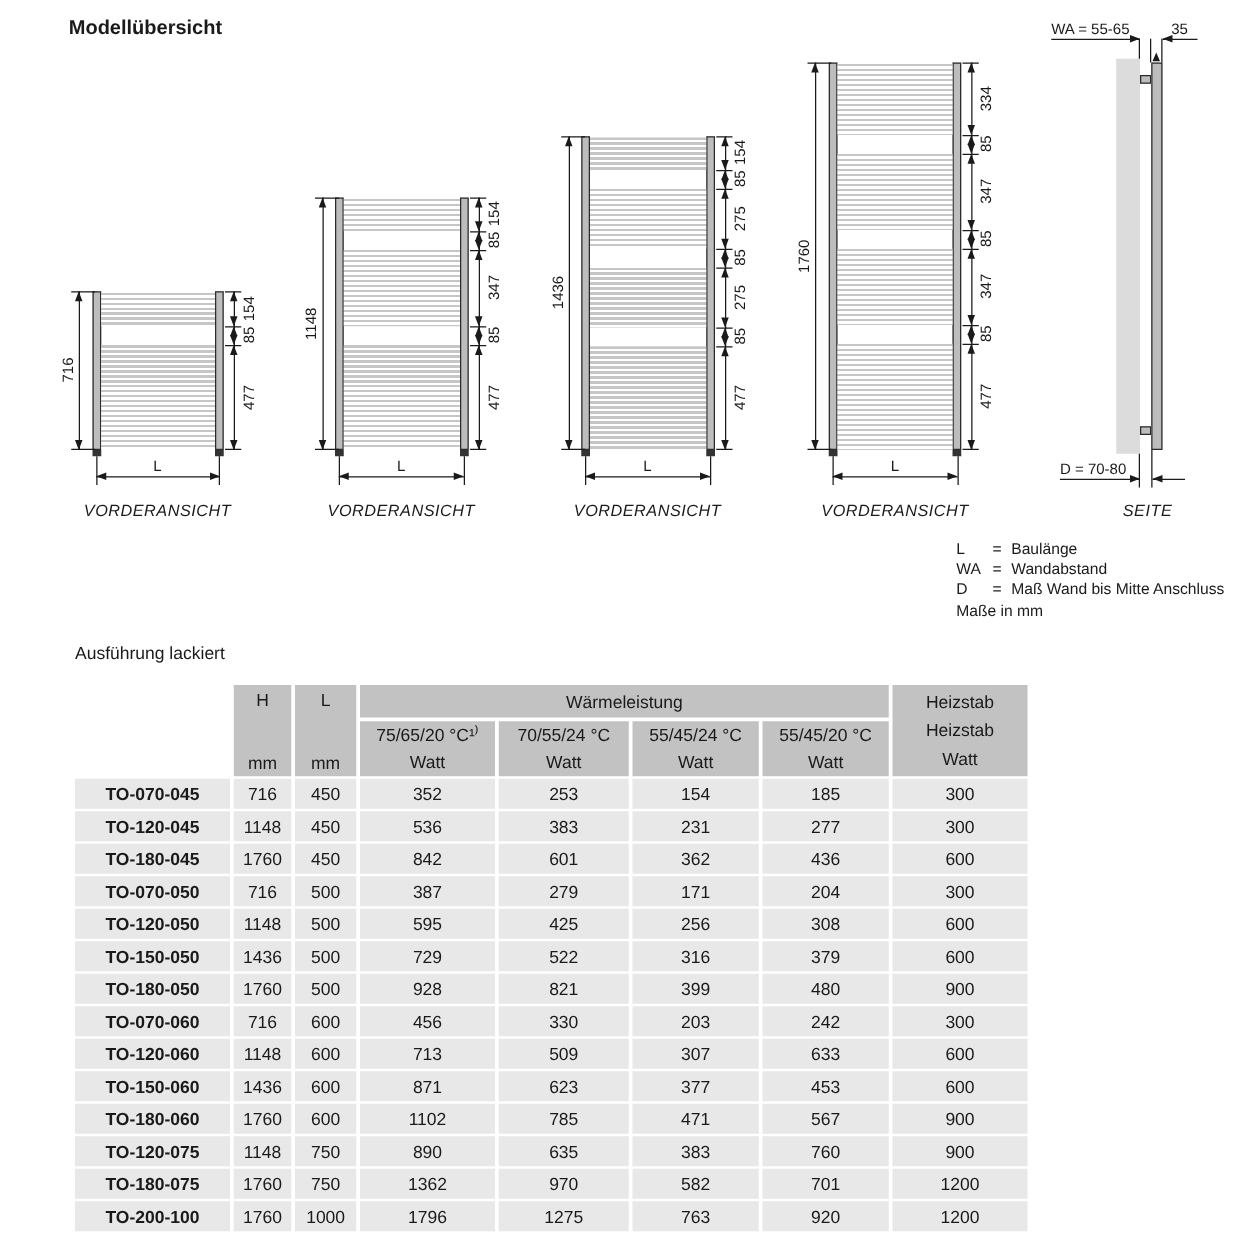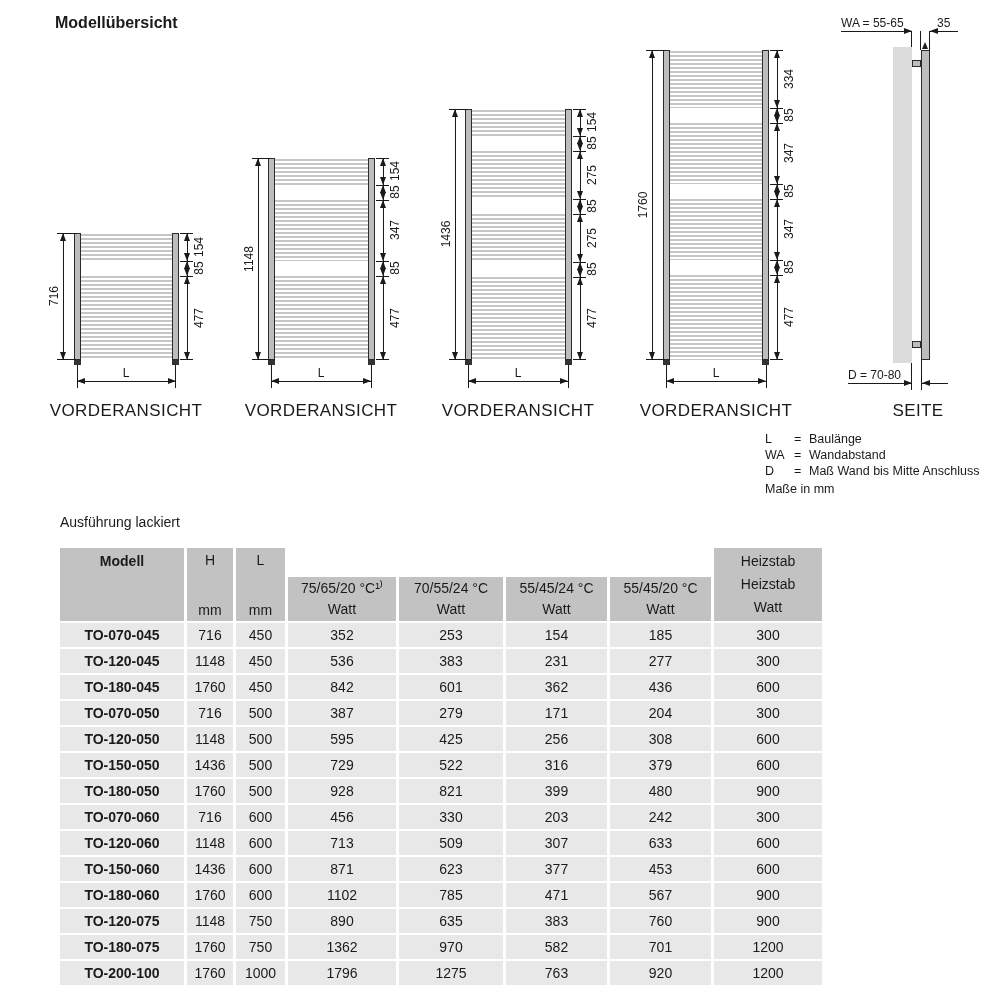--- a/index.html
+++ b/index.html
@@ -12,21 +12,21 @@
   .tk{position:absolute;height:1px;background:#1a1a1a;}
   .au{position:absolute;width:0;height:0;border-left:3px solid transparent;border-right:3px solid transparent;border-bottom:8px solid #1a1a1a;}
   .ad{position:absolute;width:0;height:0;border-left:3px solid transparent;border-right:3px solid transparent;border-top:8px solid #1a1a1a;}
   .al{position:absolute;width:0;height:0;border-top:3px solid transparent;border-bottom:3px solid transparent;border-right:8px solid #1a1a1a;}
   .ar{position:absolute;width:0;height:0;border-top:3px solid transparent;border-bottom:3px solid transparent;border-left:8px solid #1a1a1a;}
   .bar{position:absolute;width:7px;background:#bdbdbd;border:1px solid #2b2b2b;box-sizing:border-box;}
   .foot{position:absolute;width:7px;height:5px;background:#333333;}
   .rungs{position:absolute;background:repeating-linear-gradient(to bottom,#c6c6c6 0px,#c6c6c6 2px,#ffffff 2px,#ffffff 4px);}
   .rl{position:absolute;font-size:12px;white-space:nowrap;transform:translate(-50%,-50%) rotate(-90deg);}
   .llab{position:absolute;font-size:12px;transform:translateX(-50%);}
-  .cap{position:absolute;font-size:17px;letter-spacing:0.4px;transform:translateX(-50%);white-space:nowrap;}
+  .cap{position:absolute;font-size:13px;letter-spacing:0.4px;transform:translateX(-50%);white-space:nowrap;font-style:italic;}
   .dimtxt{position:absolute;font-size:12px;white-space:nowrap;}
   
   .title{position:absolute;left:55px;top:14px;font-size:16px;font-weight:bold;}
   .sect{position:absolute;left:60px;top:477px;font-size:15px;font-weight:bold;}
   .finish{position:absolute;left:60px;top:514px;font-size:14px;}
   .legend{position:absolute;left:765px;top:431px;font-size:12.5px;line-height:16px;}
   .legend .lrow{display:flex;}
   .legend .lt{width:29px;}
   .legend .le{width:15px;}
   .legend .note{margin-top:2px;}
@@ -287,29 +287,29 @@
       <span class="le">=</span>
       <span>Maß Wand bis Mitte Anschluss</span>
     </div>
     <div class="note">Maße in mm</div>
   </div>
 
   <div class="finish">Ausführung lackiert</div>
 
   <div id="tbl">
     <div id="thead">
-      <div class="hc full modell" style="left:0;width:124px">Modell</div>
       <div class="hc full vsplit" style="left:127px;width:46px">
         <span>H</span>
         <span>mm</span>
       </div>
       <div class="hc full vsplit" style="left:176px;width:49px">
         <span>L</span>
         <span>mm</span>
       </div>
+      <div class="hc band" style="left:228px;width:423px">Wärmeleistung</div>
       <div class="hc sub" style="left:228px;width:108px">
         <div>75/65/20 °C¹⁾</div>
         <div>Watt</div>
       </div>
       <div class="hc sub" style="left:339px;width:104px">
         <div>70/55/24 °C</div>
         <div>Watt</div>
       </div>
       <div class="hc sub" style="left:446px;width:101px">
         <div>55/45/24 °C</div>

